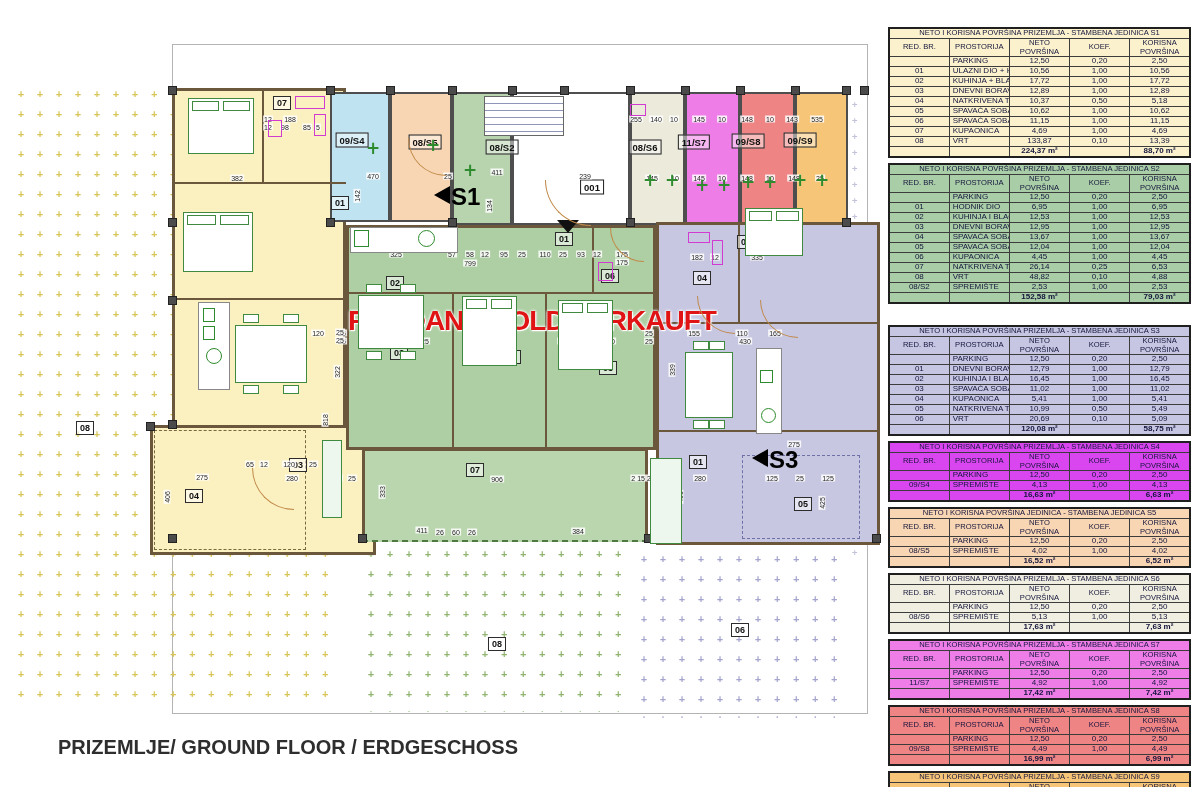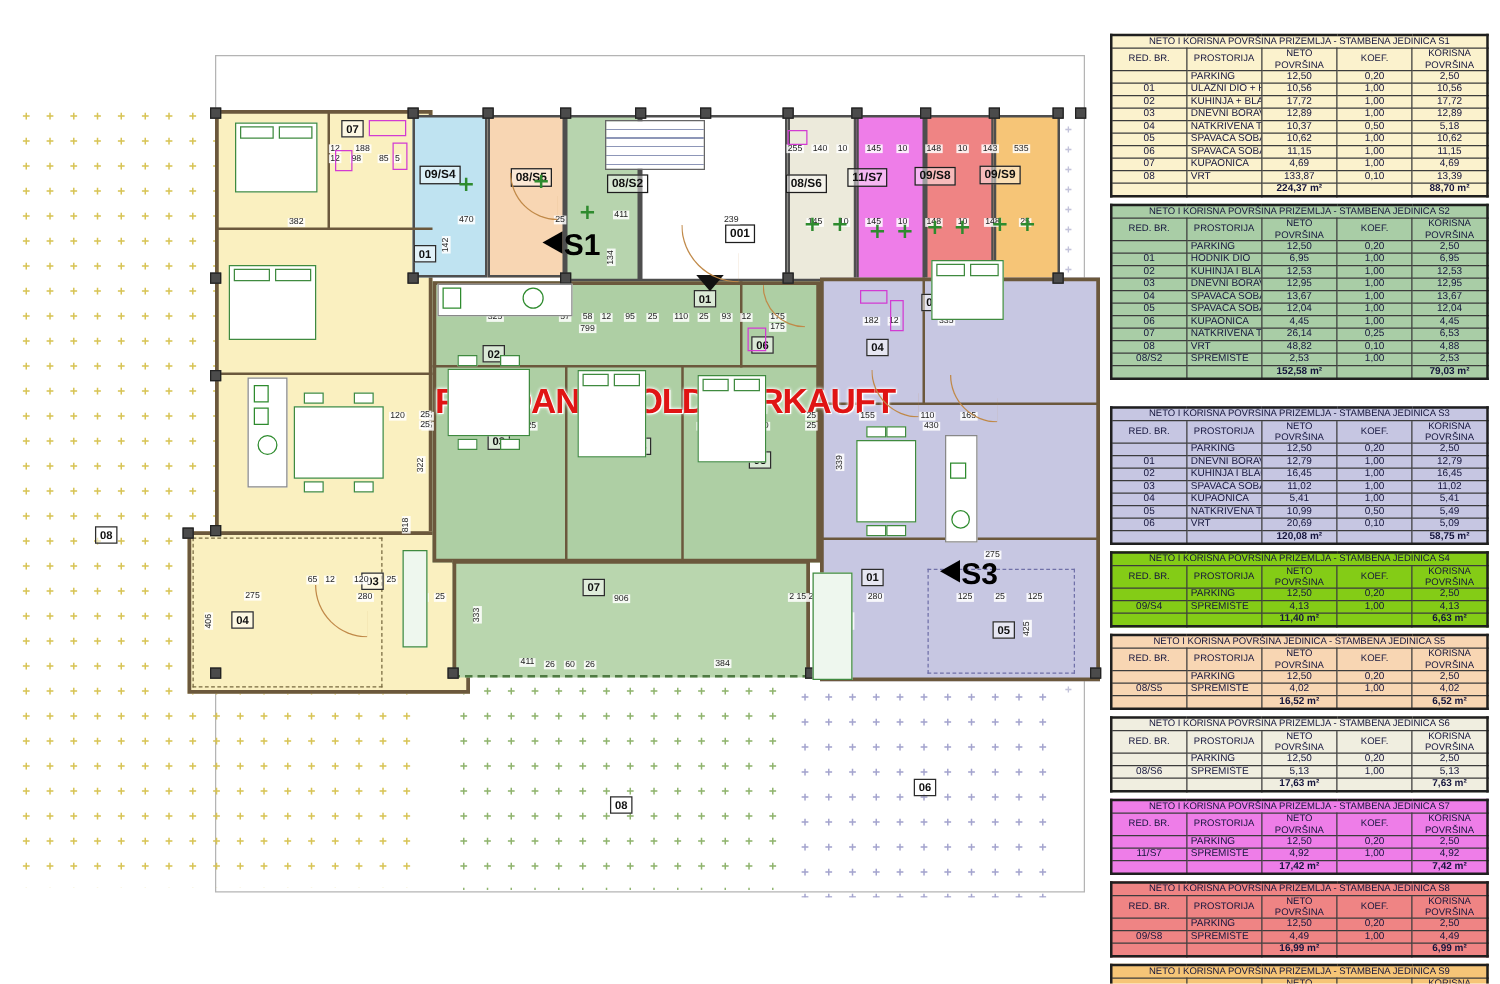--- a/index.html
+++ b/index.html
@@ -95,20 +95,21 @@
     <div class="wline" style="left:262px;top:88px;width:2px;height:96px;"></div>
     <div class="wline" style="left:346px;top:292px;width:310px;height:2px;"></div>
     <div class="wline" style="left:452px;top:292px;width:2px;height:158px;"></div>
     <div class="wline" style="left:545px;top:292px;width:2px;height:158px;"></div>
     <div class="wline" style="left:592px;top:225px;width:2px;height:69px;"></div>
     <div class="wline" style="left:656px;top:322px;width:224px;height:2px;"></div>
     <div class="wline" style="left:656px;top:430px;width:224px;height:2px;"></div>
     <div class="wline" style="left:738px;top:222px;width:2px;height:102px;"></div>
 
     <div class="sold">PRODANO/SOLD/VERKAUFT</div>
+    <div class="footer" style="position: absolute; left: 58px; top: 736px;">PRIZEMLJE/ GROUND FLOOR / ERDGESCHOSS</div>
   <div class="ulabel" style="left:352px;top:140px;">09/S4</div>
       <div class="ulabel" style="left:425px;top:142px;">08/S5</div>
       <div class="ulabel" style="left:502px;top:147px;">08/S2</div>
       <div class="ulabel" style="left:592px;top:150px;margin-top:37px;">001</div>
       <div class="ulabel" style="left:645px;top:147px;">08/S6</div>
       <div class="ulabel" style="left:694px;top:142px;">11/S7</div>
       <div class="ulabel" style="left:748px;top:141px;">09/S8</div>
       <div class="ulabel" style="left:800px;top:140px;">09/S9</div>
       <div class="rlabel" style="left:225px;top:143px;">06</div>
       <div class="rlabel" style="left:282px;top:103px;">07</div>
@@ -563,21 +564,21 @@
           </tr>
           <tr class="tot">
             <td></td>
             <td></td>
             <td>120,08 m²</td>
             <td></td>
             <td>58,75 m²</td>
           </tr>
         </tbody>
       </table>
-      <table class="unit" style="background: #84cc16;">
+      <table class="unit" style="background: #d946ef;">
         <tbody>
           <tr>
             <td class="tt" colspan="5">NETO I KORISNA POVRŠINA PRIZEMLJA - STAMBENA JEDINICA S4</td>
           </tr>
           <tr>
             <th style="width:13%">RED. BR.</th>
             <th style="width:42%">PROSTORIJA</th>
             <th style="width:17%">NETO<br>POVRŠINA</th>
             <th style="width:11%">KOEF.</th>
             <th style="width:17%">KORISNA<br>POVRŠINA</th>
@@ -592,21 +593,21 @@
           <tr>
             <td>09/S4</td>
             <td class="ln">SPREMIŠTE</td>
             <td>4,13</td>
             <td>1,00</td>
             <td>4,13</td>
           </tr>
           <tr class="tot">
             <td></td>
             <td></td>
-            <td>11,40 m²</td>
+            <td>16,63 m²</td>
             <td></td>
             <td>6,63 m²</td>
           </tr>
         </tbody>
       </table>
       <table class="unit" style="background: rgb(248, 214, 179);">
         <tbody>
           <tr>
             <td class="tt" colspan="5">NETO I KORISNA POVRŠINA JEDINICA - STAMBENA JEDINICA S5</td>
           </tr>

